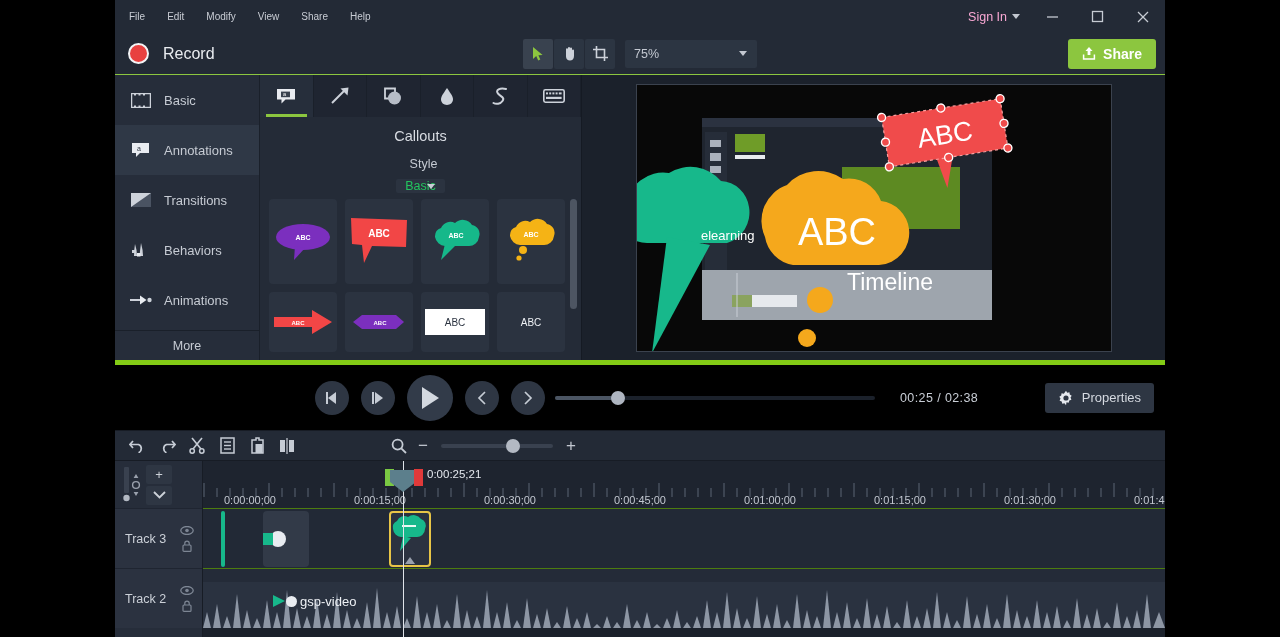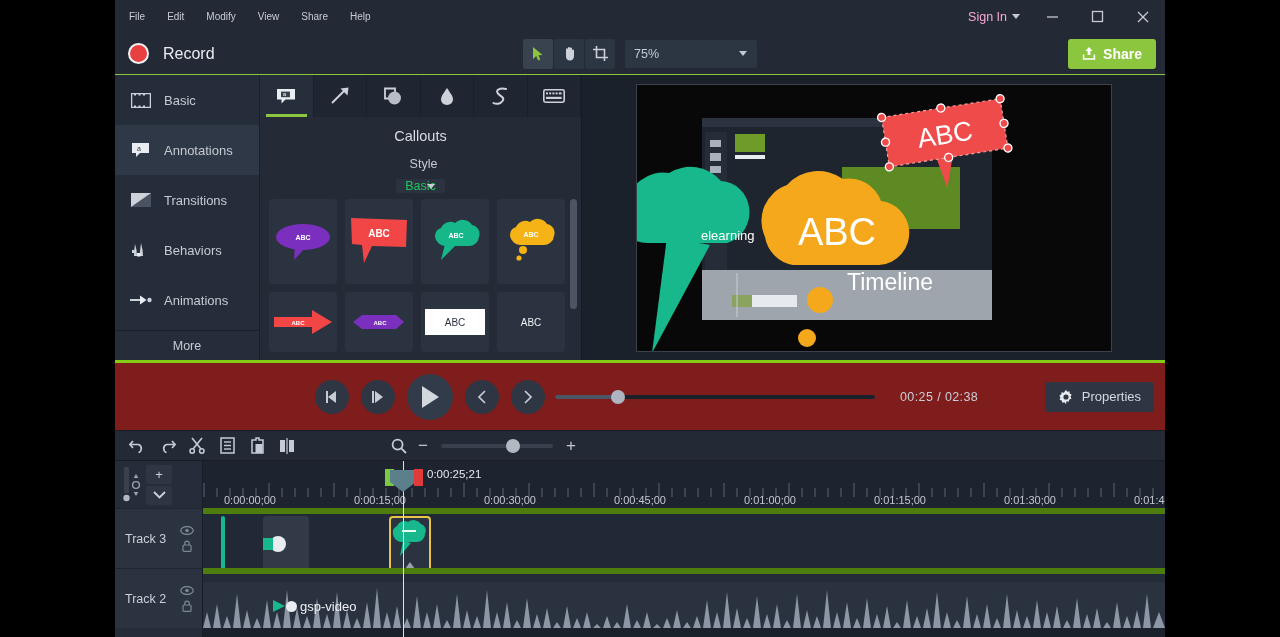--- a/index.html
+++ b/index.html
@@ -148,22 +148,22 @@
     flex: 1; background: #1b212b; display: flex; align-items: center;
     justify-content: center;
   }
   .canvas {
     width: 476px; height: 268px; background: #0a0a0a;
     border: 1px solid #3b424e; position: relative; overflow: hidden;
   }
 
   
   .player {
-    height: 70px; background: #7f1d1d; display: flex; align-items: center;
-    position: relative; border-top: 3px solid #84cc16;
+    height: 70px; background: #000000; display: flex; align-items: center;
+    position: relative; border-top: 5px solid #84cc16;
   }
   .pbtn {
     width: 34px; height: 34px; border-radius: 50%; background: #2e3643;
     display: flex; align-items: center; justify-content: center;
   }
   .pbtn.big { width: 46px; height: 46px; background: #323b49; }
   .pgroup {
     position: absolute; left: 200px; display: flex; align-items: center; gap: 12px;
   }
   .seek {
@@ -217,21 +217,21 @@
   .track-icons {
     position: absolute; right: 8px; display: flex; flex-direction: column;
     gap: 5px; align-items: center;
   }
   .tl-canvas { flex: 1; position: relative; overflow: hidden; background: #1b212b; }
   .ruler { height: 47px; position: relative; background: #1e242f; }
   .rlabel {
     position: absolute; bottom: 2px; font-size: 11px; color: #c3c8d1;
     transform: translateX(-50%); white-space: nowrap;
   }
-  .track-lane { height: 60px; border-top: 6px solid #4d7c0f; position: relative; }
+  .track-lane { height: 60px; border-top: 1px solid #4d7c0f; position: relative; }
   .lane3 { background: #222936; }
   .playhead { position: absolute; top: 0; bottom: 0; width: 1px; background: #dfe3e9; z-index: 20; }
   .ph-handle {
     position: absolute; top: 9px; left: -13px; width: 26px; height: 22px;
     background: #5c7f8c;
     clip-path: polygon(0 0, 100% 0, 100% 55%, 50% 100%, 0 55%);
   }
   .ph-time {
     position: absolute; top: 7px; left: 24px; font-size: 11.5px; color: #e4e8ee;
     white-space: nowrap;

